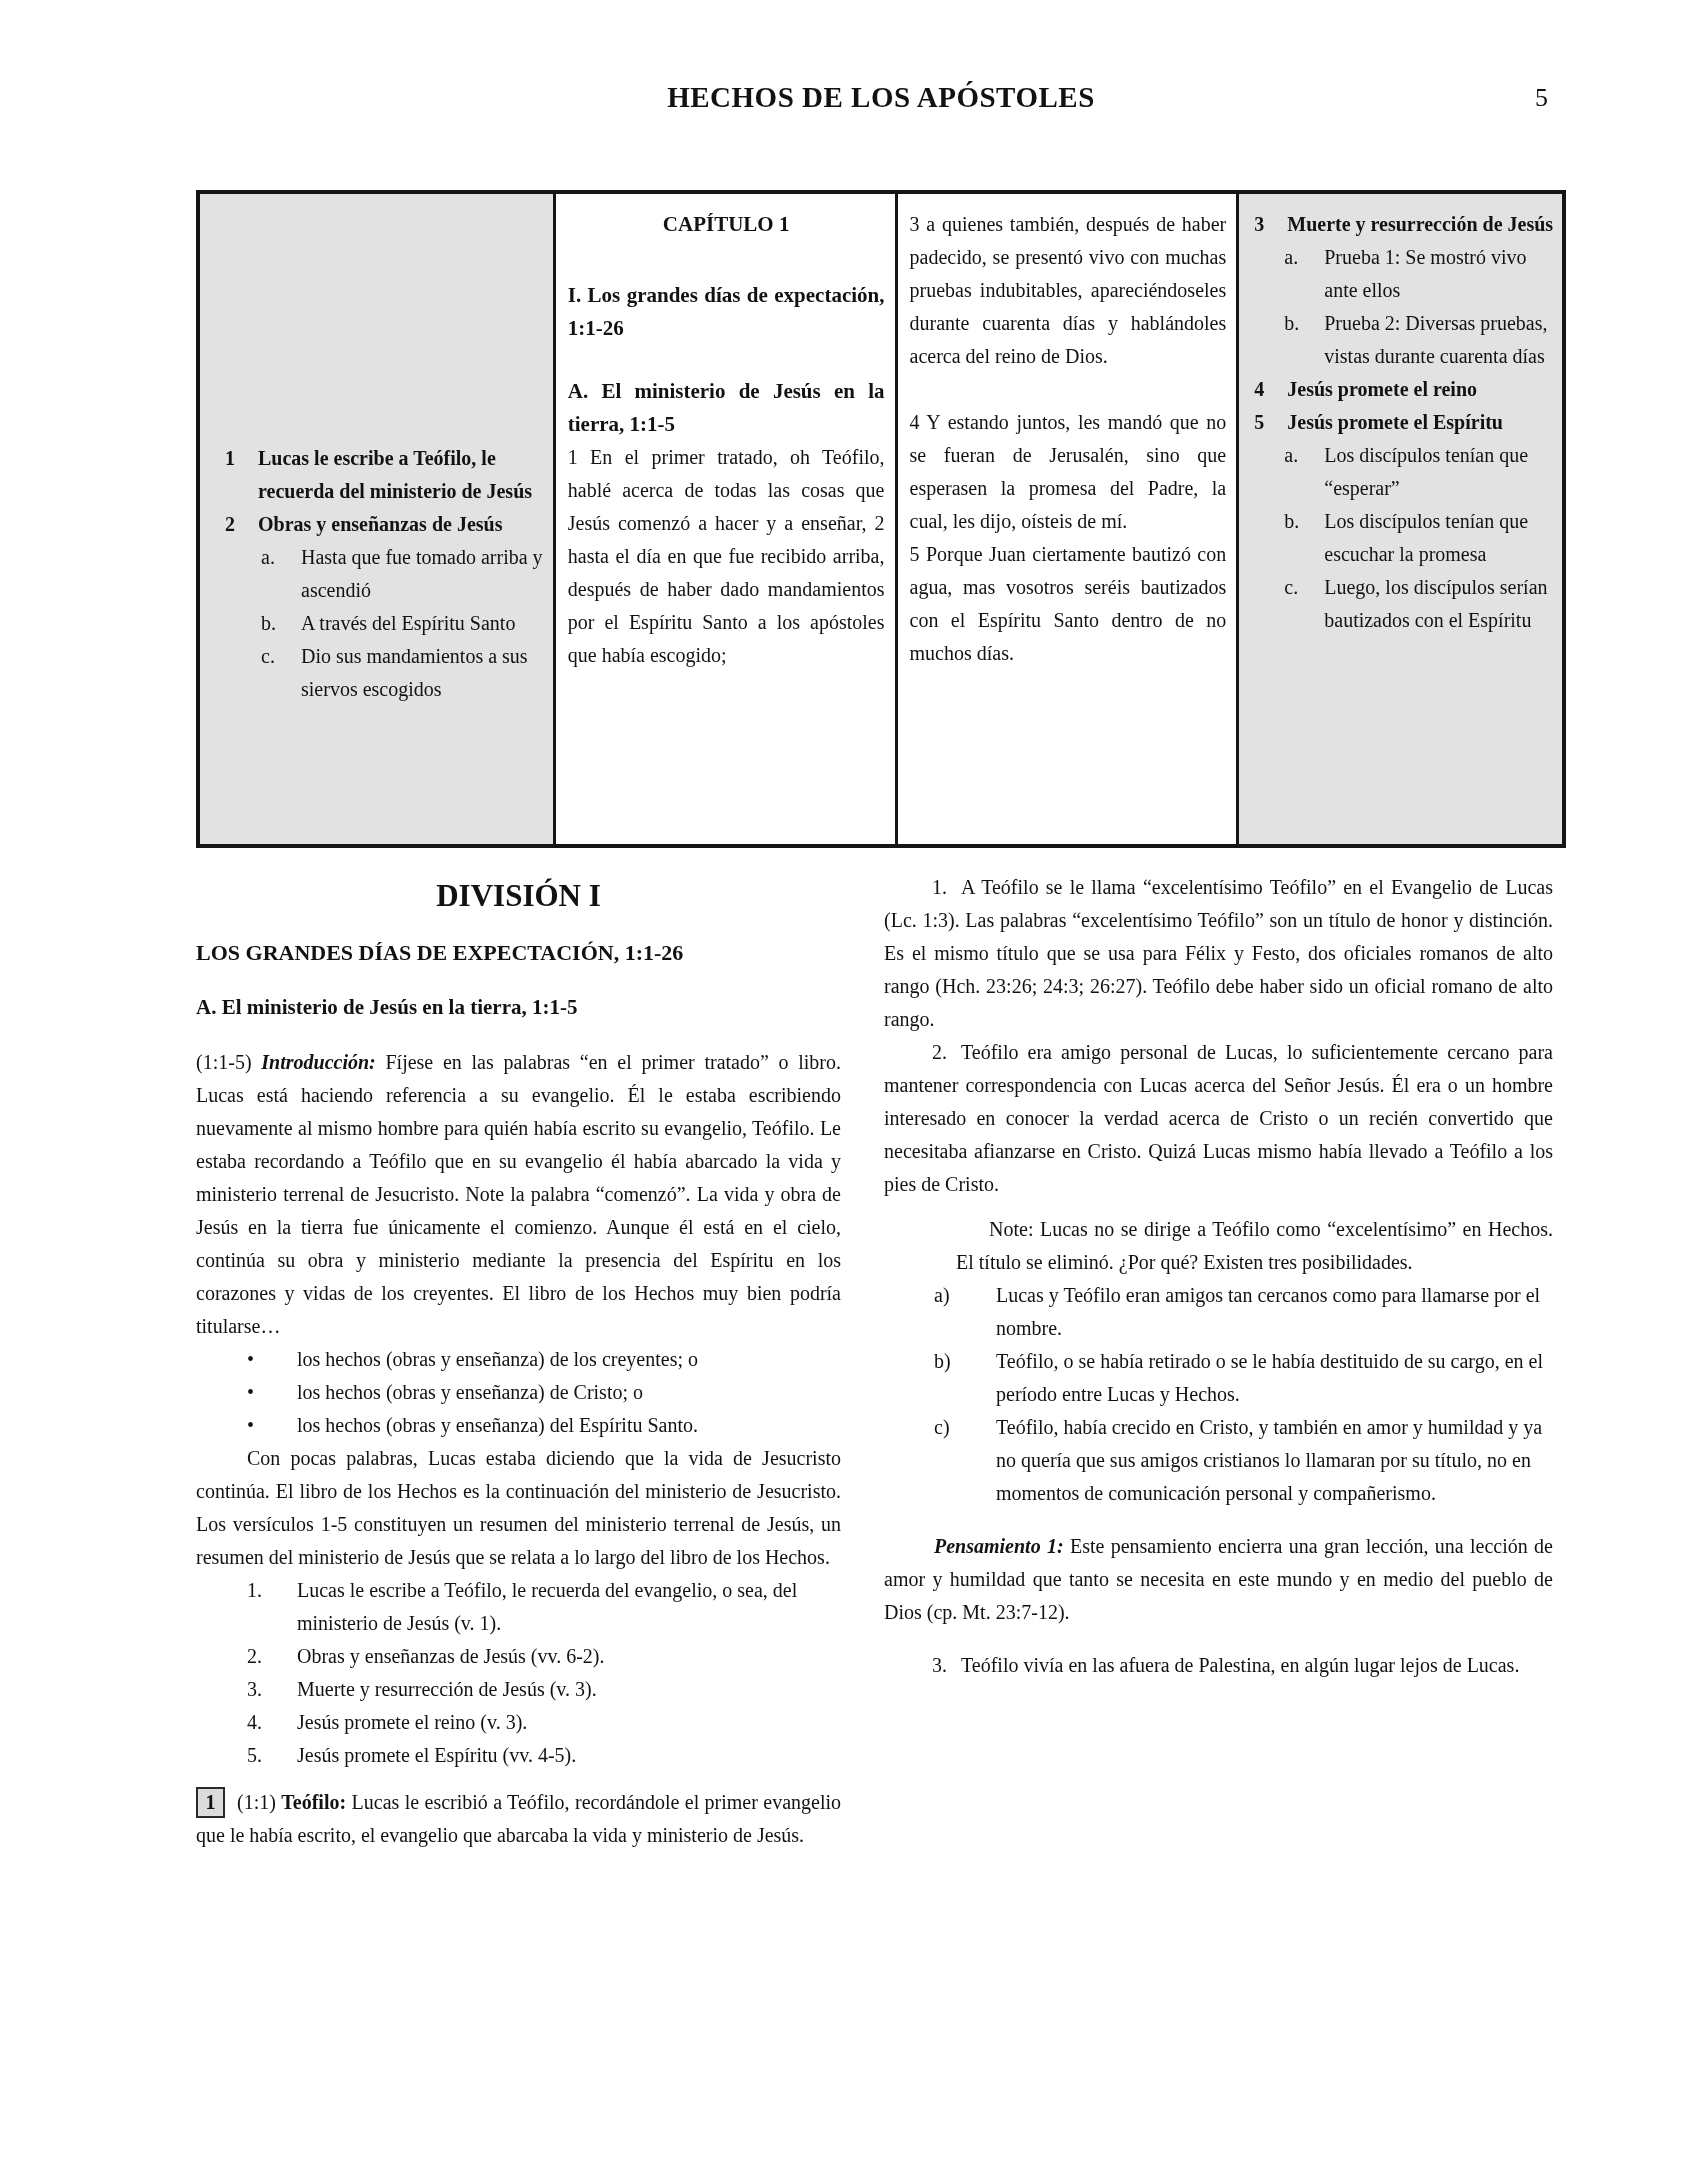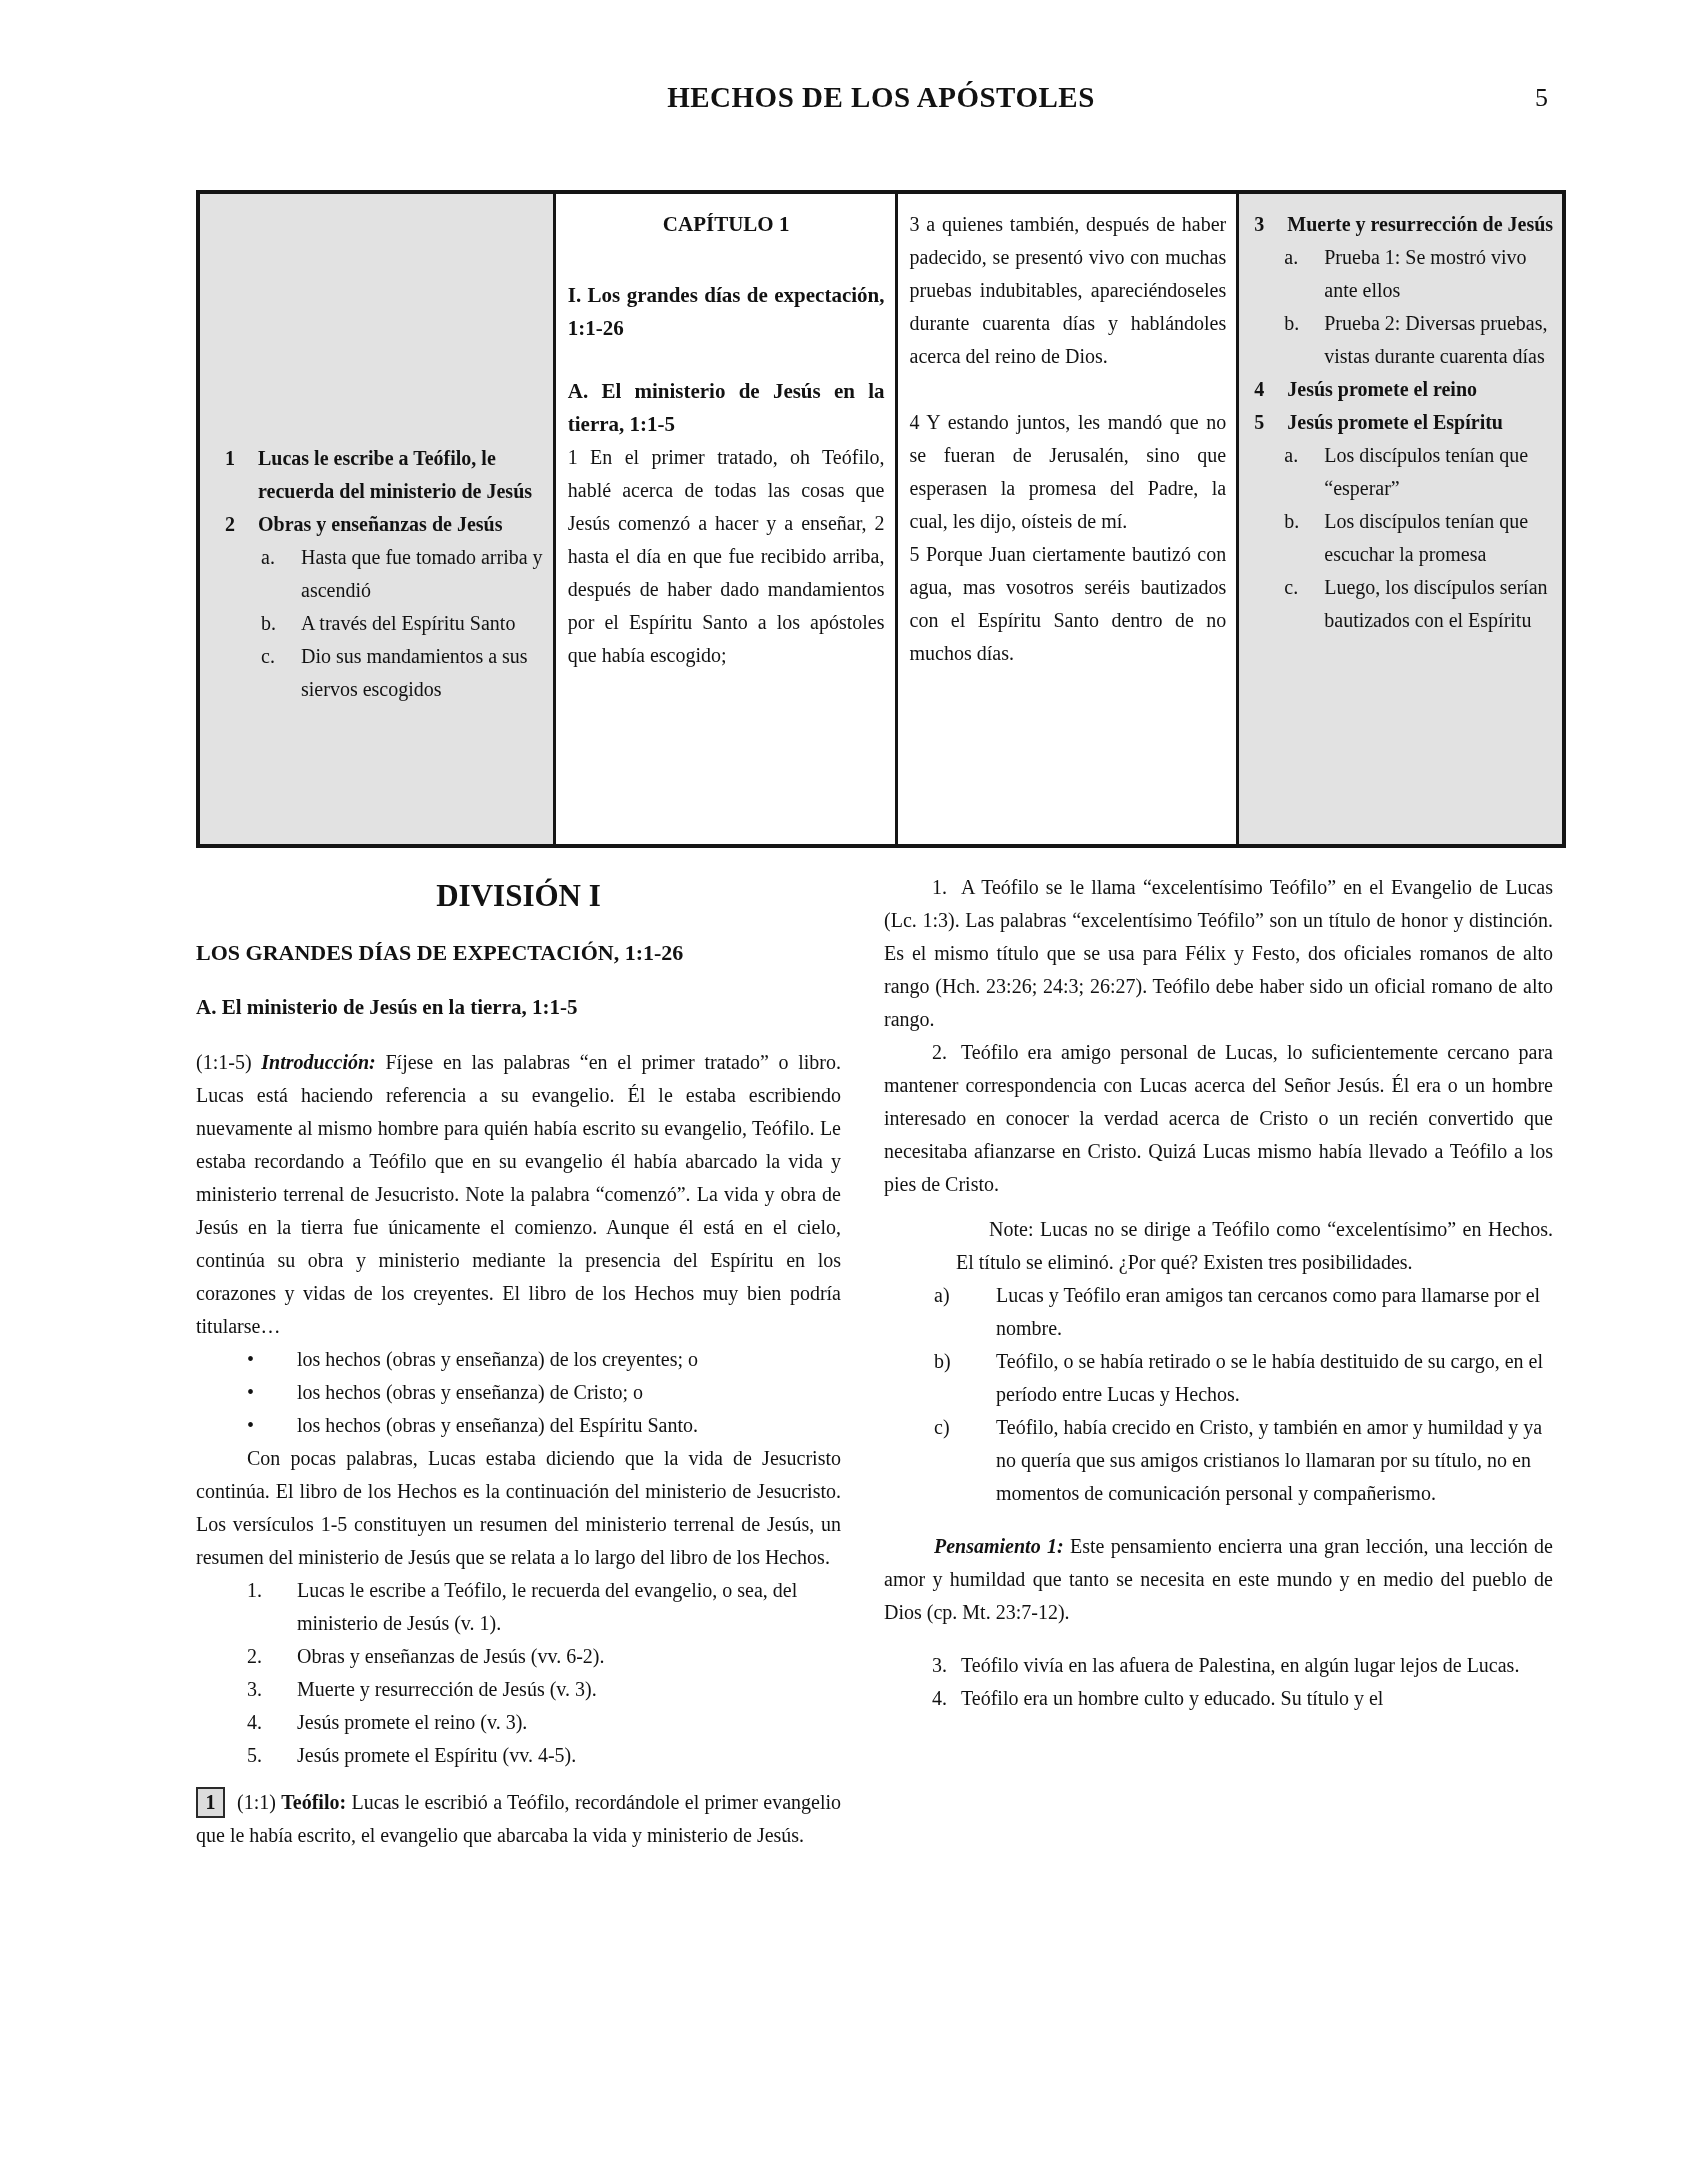--- a/index.html
+++ b/index.html
@@ -212,18 +212,17 @@
       </div>
       <div class="poss">
         <span>c)</span>
         <span>Teófilo, había crecido en Cristo, y también en amor y humildad y ya no quería que sus amigos cristianos lo llamaran por su título, no en momentos de comunicación personal y compañerismo.</span>
       </div>
 
       <p class="thought"><span class="bi">Pensamiento 1:</span> <span>Este pensamiento encierra una gran lección, una lección de amor y humildad que tanto se necesita en este mundo y en medio del pueblo de Dios (cp. Mt. 23:7-12).</span></p>
 
       <p class="num-para"><span class="pnum">3.</span><span>Teófilo vivía en las afuera de Palestina, en algún lugar lejos de Lucas.</span></p>
 
-      <p class="num-para"><span class="pnum">4.</span><span>Teófilo era un hombre culto y educado. Su título y el</span></p>
     </div>
   </div>
 
 </div>
 
 
 </body></html>

